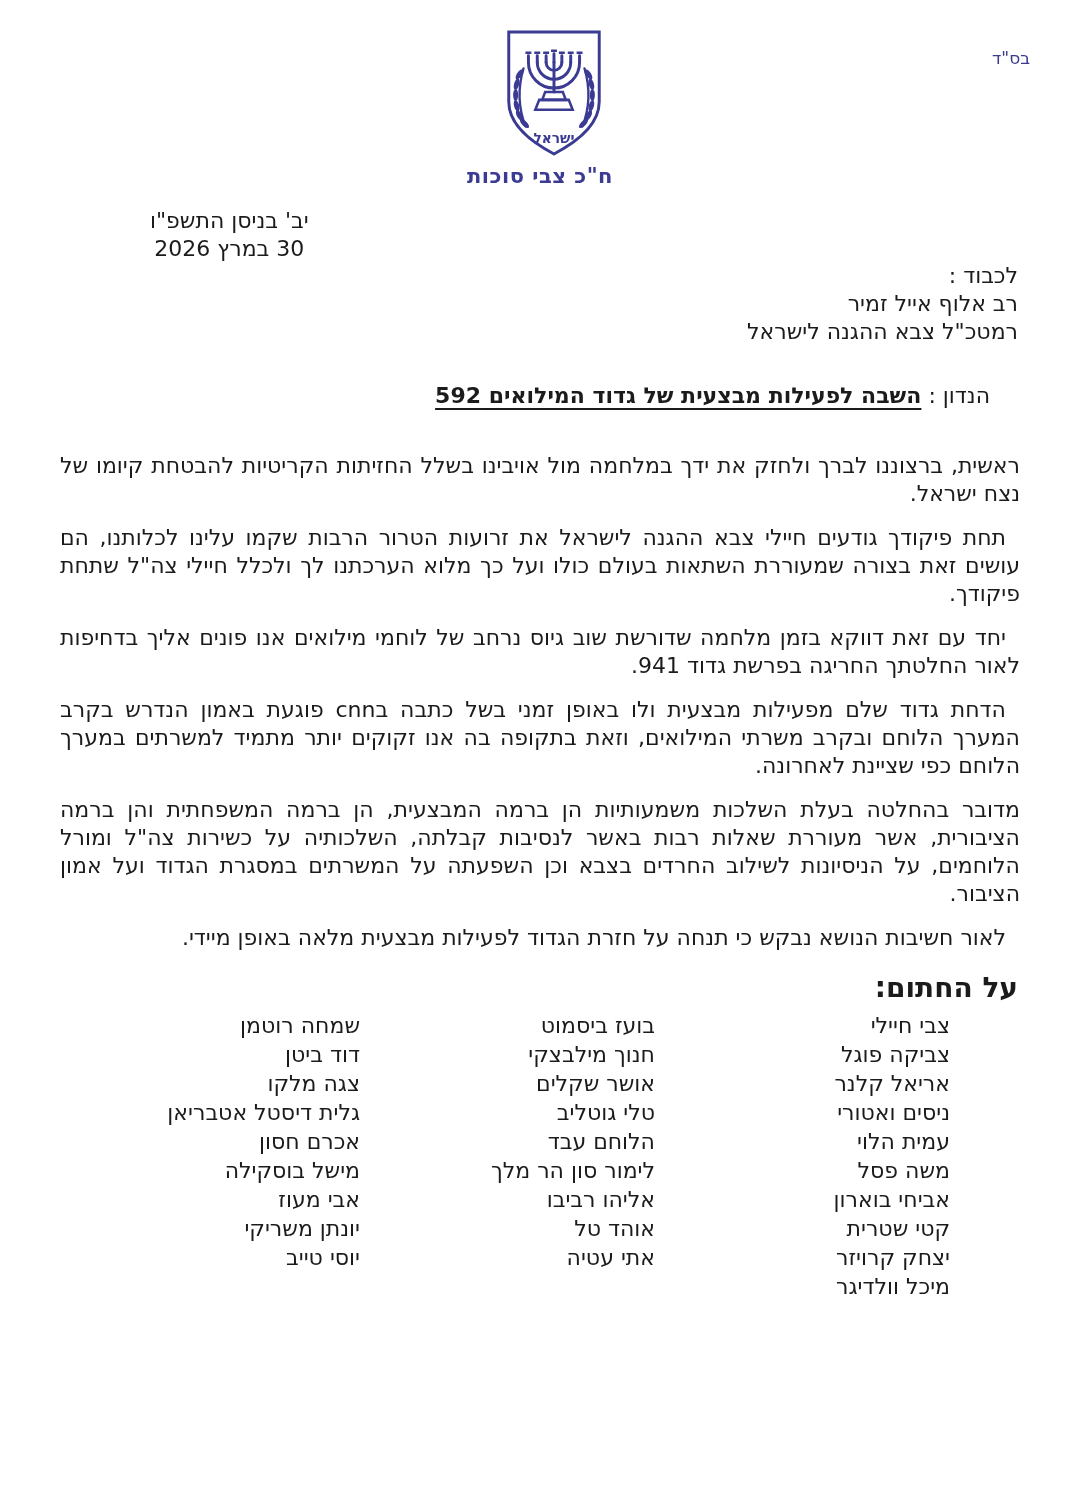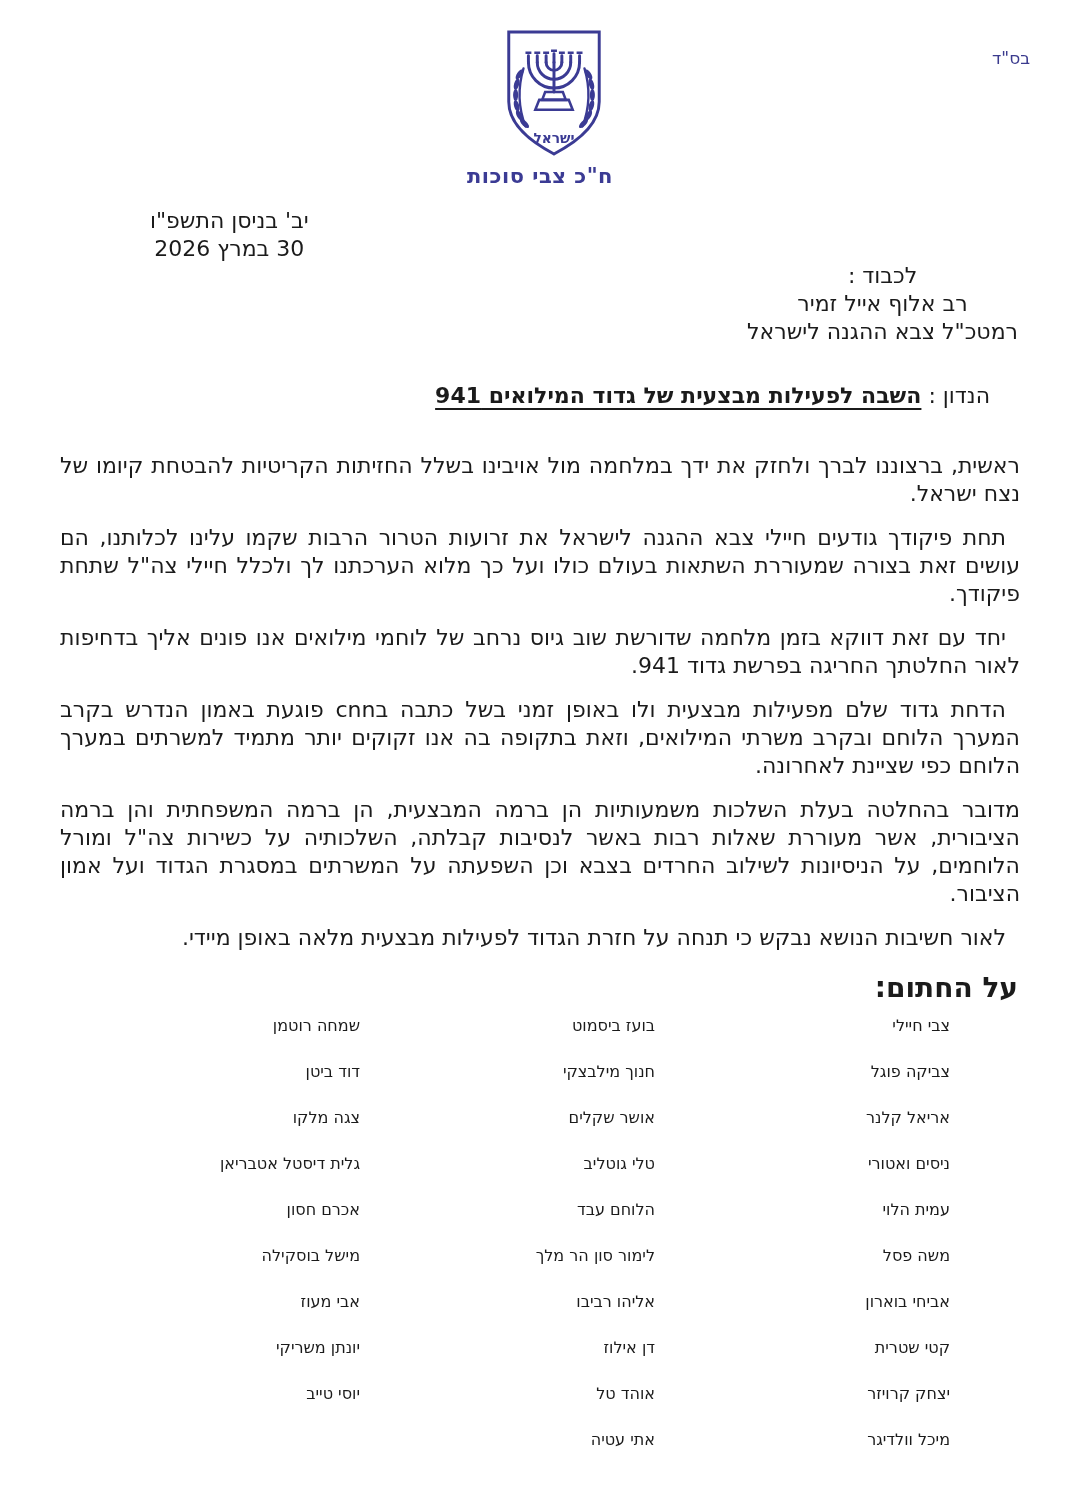--- a/index.html
+++ b/index.html
@@ -25,21 +25,21 @@
     margin-top:4px;
     font-size:21px;font-weight:bold;color:#3b3b94;
     letter-spacing:0.5px;
   }
   .date-block{
     position:absolute;top:207px;left:150px;
     text-align:center;font-size:22px;line-height:28px;
   }
   .addressee{
     position:absolute;top:262px;right:62px;
-    text-align:center;font-size:22px;line-height:28px;
+    text-align:right;font-size:22px;line-height:28px;
   }
   .subject{
     position:absolute;top:383px;right:90px;
     font-size:22px;
   }
   .subject .subject-text{
     font-weight:bold;
     text-decoration:underline;
     text-underline-offset:5px;
   }
@@ -56,21 +56,21 @@
     font-size:28px;font-weight:bold;
   }
   .names-grid{
     position:absolute;top:1011px;right:130px;left:65px;
     display:flex;flex-direction:row;
   }
   .names-col{
     flex:1 1 0;
     display:flex;flex-direction:column;
     text-align:right;
-    font-size:16px;line-height:29px;gap:17px;
+    font-size:22px;line-height:29px;
   }
 </style>
 </head>
 <body>
 
 <div class="page">
 
   <div class="bsd">בס"ד</div>
 
   <div class="letterhead">
@@ -122,21 +122,21 @@
   </div>
 
   <div class="addressee">
     <div>לכבוד :</div>
     <div>רב אלוף אייל זמיר</div>
     <div>רמטכ"ל צבא ההגנה לישראל</div>
   </div>
 
   <div class="subject">
     <span>הנדון : </span>
-    <span class="subject-text">השבה לפעילות מבצעית של גדוד המילואים 941</span>
+    <span class="subject-text">השבה לפעילות מבצעית של גדוד המילואים 592</span>
   </div>
 
   <div class="body-text">
     <p class="joined">ראשית, ברצוננו לברך ולחזק את ידך במלחמה מול אויבינו בשלל החזיתות הקריטיות להבטחת קיומו של נצח ישראל.</p>
     <p class="indent">תחת פיקודך גודעים חיילי צבא ההגנה לישראל את זרועות הטרור הרבות שקמו עלינו לכלותנו, הם עושים זאת בצורה שמעוררת השתאות בעולם כולו ועל כך מלוא הערכתנו לך ולכלל חיילי צה"ל שתחת פיקודך.</p>
     <p class="indent">יחד עם זאת דווקא בזמן מלחמה שדורשת שוב גיוס נרחב של לוחמי מילואים אנו פונים אליך בדחיפות לאור החלטתך החריגה בפרשת גדוד 941.</p>
     <p class="indent">הדחת גדוד שלם מפעילות מבצעית ולו באופן זמני בשל כתבה בcnn פוגעת באמון הנדרש בקרב המערך הלוחם ובקרב משרתי המילואים, וזאת בתקופה בה אנו זקוקים יותר מתמיד למשרתים במערך הלוחם כפי שציינת לאחרונה.</p>
     <p>מדובר בהחלטה בעלת השלכות משמעותיות הן ברמה המבצעית, הן ברמה המשפחתית והן ברמה הציבורית, אשר מעוררת שאלות רבות באשר לנסיבות קבלתה, השלכותיה על כשירות צה"ל ומורל הלוחמים, על הניסיונות לשילוב החרדים בצבא וכן השפעתה על המשרתים במסגרת הגדוד ועל אמון הציבור.</p>
     <p class="indent">לאור חשיבות הנושא נבקש כי תנחה על חזרת הגדוד לפעילות מבצעית מלאה באופן מיידי.</p>
   </div>
@@ -157,21 +157,20 @@
         <div>מיכל וולדיגר</div>
       </div>
     <div class="names-col">
         <div>בועז ביסמוט</div>
         <div>חנוך מילבצקי</div>
         <div>אושר שקלים</div>
         <div>טלי גוטליב</div>
         <div>הלוחם עבד</div>
         <div>לימור סון הר מלך</div>
         <div>אליהו רביבו</div>
-        <div>דן אילוז</div>
         <div>אוהד טל</div>
         <div>אתי עטיה</div>
       </div>
     <div class="names-col">
         <div>שמחה רוטמן</div>
         <div>דוד ביטן</div>
         <div>צגה מלקו</div>
         <div>גלית דיסטל אטבריאן</div>
         <div>אכרם חסון</div>
         <div>מישל בוסקילה</div>

